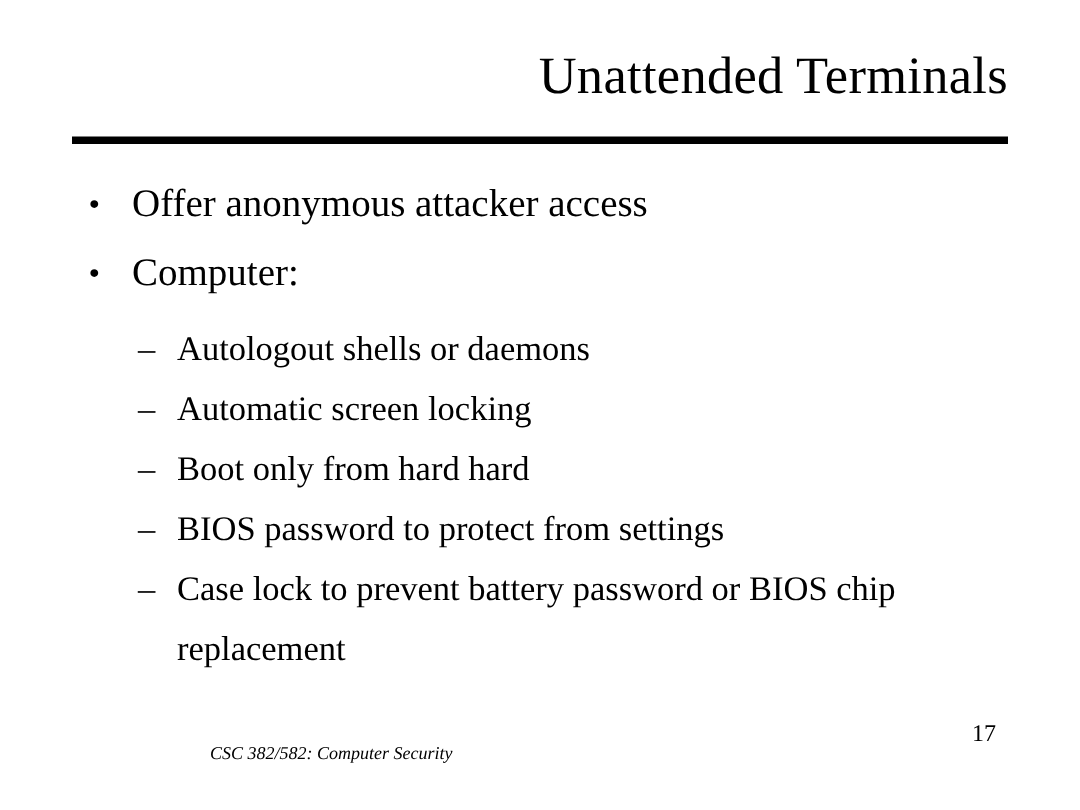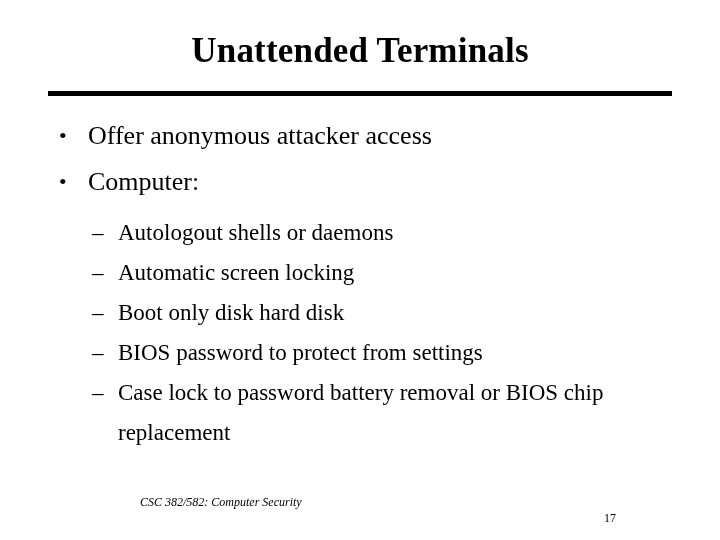--- a/index.html
+++ b/index.html
@@ -21,24 +21,24 @@
     height: 540px;
     background: #ffffff;
   }
 
   
   .title {
     position: absolute;
     left: 48px;
     top: 30px;
     width: 624px;
-    text-align: center;
+    text-align: right;
     font-size: 35px;
     line-height: 42px;
-    font-weight: bold;
+    font-weight: normal;
     letter-spacing: 0.2px;
     white-space: nowrap;
   }
 
   
   .title-rule {
     position: absolute;
     left: 48px;
     top: 91px;
     width: 624px;
@@ -94,24 +94,24 @@
     top: 494px;
     width: 280px;
     font-size: 12px;
     line-height: 16px;
     white-space: nowrap;
     font-style: italic;
   }
   .footer-page {
     position: absolute;
     left: 604px;
-    top: 510px;
+    top: 482px;
     width: 60px;
-    text-align: left;
-    font-size: 12px;
+    text-align: right;
+    font-size: 16px;
     line-height: 16px;
   }
 </style>
 </head>
 <body>
 
 <div class="slide">
 
   <div class="title">Unattended Terminals</div>
 
@@ -136,31 +136,31 @@
         <span>Autologout shells or daemons</span>
       </div>
 
       <div class="bullet-l2">
         <span class="marker">–</span>
         <span>Automatic screen locking</span>
       </div>
 
       <div class="bullet-l2">
         <span class="marker">–</span>
-        <span>Boot only disk hard disk</span>
+        <span>Boot only from hard hard</span>
       </div>
 
       <div class="bullet-l2">
         <span class="marker">–</span>
         <span>BIOS password to protect from settings</span>
       </div>
 
       <div class="bullet-l2">
         <span class="marker">–</span>
-        <span>Case lock to password battery removal or BIOS chip replacement</span>
+        <span>Case lock to prevent battery password or BIOS chip replacement</span>
       </div>
 
     </div>
   </div>
 
   <div class="footer-note">CSC 382/582: Computer Security</div>
 
   <div class="footer-page">17</div>
 
 </div>

